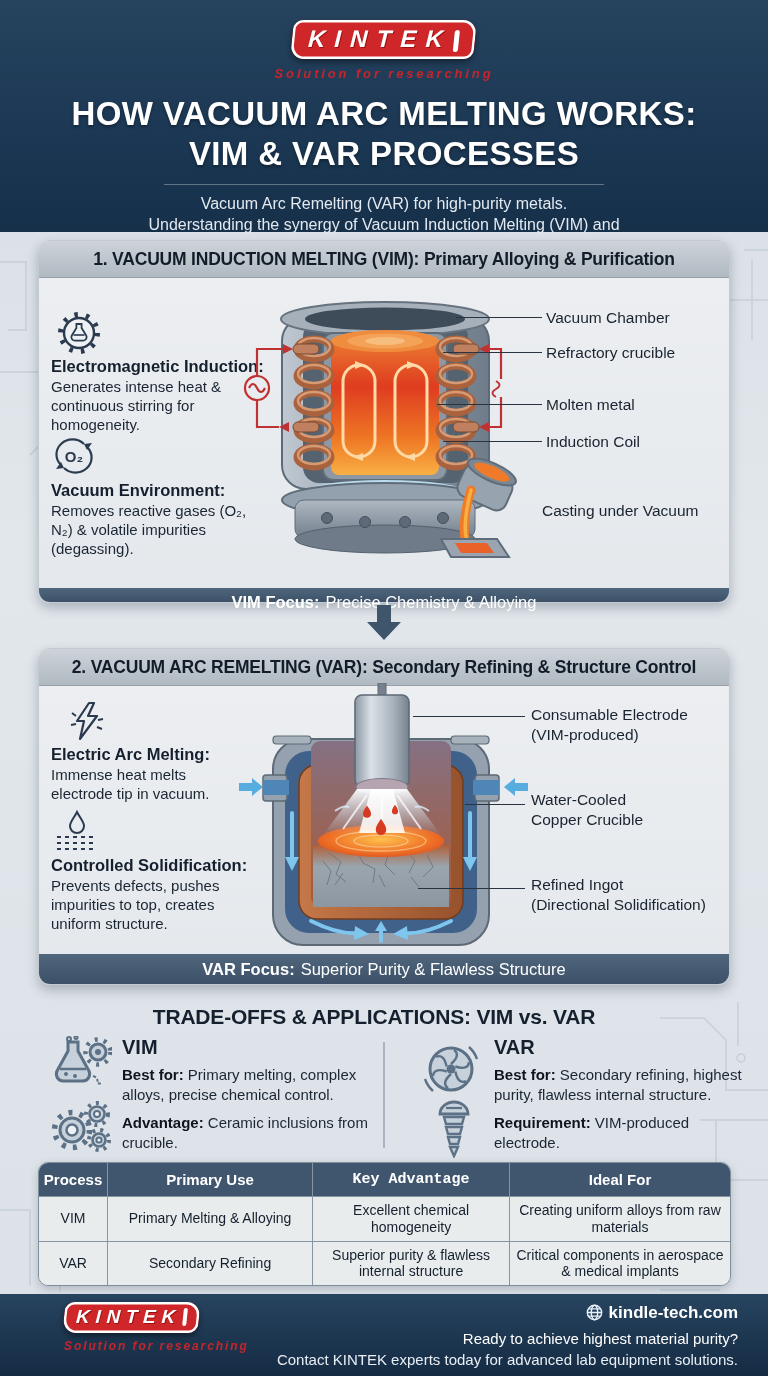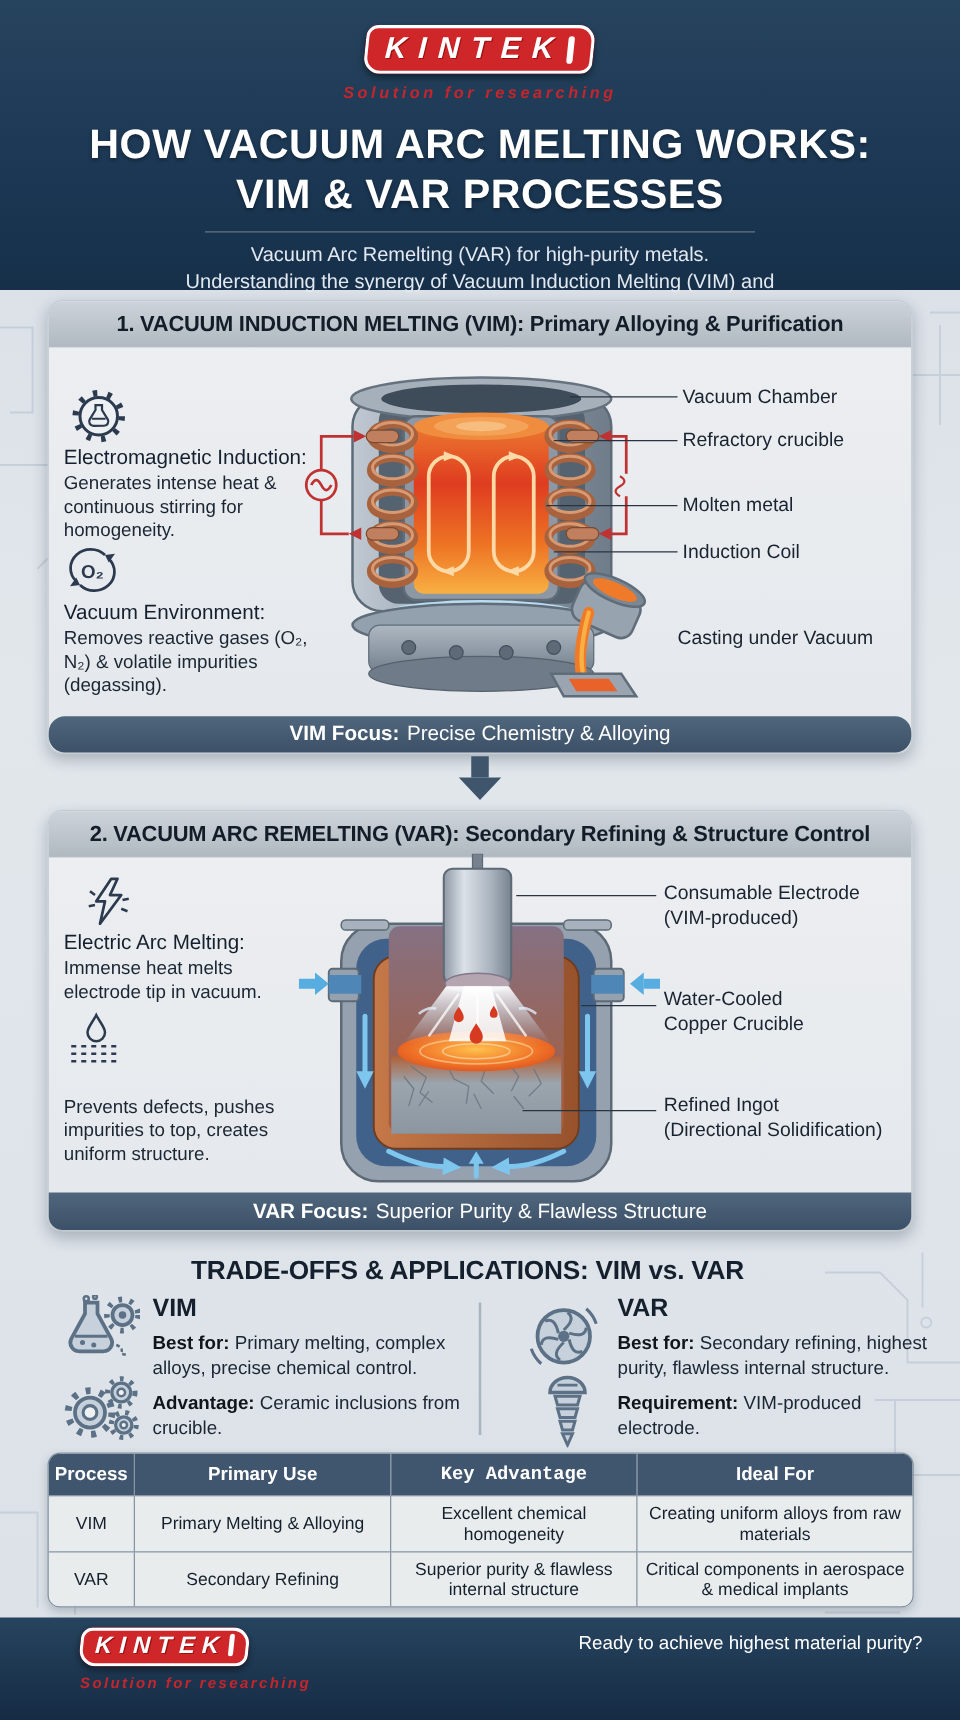--- a/index.html
+++ b/index.html
@@ -37,25 +37,25 @@
     box-shadow:0 5px 12px rgba(25,40,58,.28); }
   .panel-head { height:37px; line-height:37px; text-align:center;
     background:linear-gradient(180deg,#cdd3d9 0%,#b0b9c1 100%);
     border-bottom:1px solid #97a1ab; border-radius:11px 11px 0 0;
     font-size:17.5px; font-weight:bold; color:#121d29; letter-spacing:-.2px; }
   .focus-bar { position:absolute; left:0; right:0; bottom:0; text-align:center; color:#fff;
     background:linear-gradient(180deg,#50667d 0%,#3c5168 100%);
     border-radius:0 0 11px 11px; font-size:16.5px; }
   .focus-bar b { margin-right:6px; }
   #panel-vim { top:240px; height:363px; }
-  #panel-vim .focus-bar { height:29px; line-height:29px;border-radius:13px; }
+  #panel-vim .focus-bar { height:14px; line-height:29px; }
   #panel-var { top:648px; height:337px; }
   #panel-var .focus-bar { height:30px; line-height:30px; }
 
-  .pt-title { position:absolute; font-size:16.5px; font-weight:normal; color:#15202e; line-height:1.2; }
+  .pt-title { position:absolute; font-size:16.5px; font-weight:bold; color:#15202e; line-height:1.2; }
   .pt-text  { position:absolute; font-size:15px; color:#1b2633; line-height:1.26; }
   .dlabel { position:absolute; font-size:15.5px; color:#1a2430; font-weight:500; line-height:1.3; }
   .ptr { position:absolute; height:0; border-top:1.5px solid #2a3440; }
   .icon { position:absolute; }
 
   
   .down-arrow { position:absolute; left:367px; top:605px; width:34px; height:35px; z-index:2; }
   .down-arrow .shaft { position:absolute; left:10px; top:0; width:14px; height:17px; background:#3e556c; }
   .down-arrow .head { position:absolute; left:0; top:17px; width:0; height:0;
     border-left:17px solid transparent; border-right:17px solid transparent; border-top:18px solid #3e556c; }
@@ -306,20 +306,21 @@
     <div class="pt-text" style="left:12px;top:117px;width:192px">Immense heat melts electrode tip in vacuum.</div>
 
     <svg class="icon" style="left:14px;top:160px" width="48" height="44" viewBox="0 0 48 44">
       <path d="M24,3 C27,9 31,13 31,17 A7,7 0 1 1 17,17 C17,13 21,9 24,3 Z" fill="none" stroke="#2b3a4e" stroke-width="2"></path>
       <g stroke="#2b3a4e" stroke-width="2" stroke-dasharray="4 4">
         <path d="M4,28 H44"></path>
           <path d="M4,34 H44"></path>
           <path d="M4,40 H44"></path>
       </g>
     </svg>
+    <div class="pt-title" style="left:12px;top:207px;width:220px">Controlled Solidification:</div>
     <div class="pt-text" style="left:12px;top:228px;width:208px">Prevents defects, pushes impurities to top, creates uniform structure.</div>
 
     <svg class="icon" style="left:200px;top:34px" width="289" height="270" viewBox="0 0 289 270">
       <defs>
         <linearGradient id="var-elec" x1="0" y1="0" x2="1" y2="0">
           <stop offset="0" stop-color="#8d99a5"></stop>
             <stop offset=".3" stop-color="#dbe1e7"></stop>
           <stop offset=".7" stop-color="#a9b3be"></stop>
             <stop offset="1" stop-color="#76828e"></stop>
         </linearGradient>
@@ -541,17 +542,27 @@
   </div>
 
   <div class="footer">
     <div class="logo">
       <div class="logo-box">
         <span class="lt">KINTEK</span><span class="bar"></span>
       </div>
       <div class="logo-tag">Solution for researching</div>
     </div>
     <div class="f-right">
+      <div class="f-site">
+        <svg width="17" height="17" viewBox="-9 -9 18 18">
+          <g stroke="#e8f1fa" stroke-width="1.5" fill="none">
+            <circle r="7.6"></circle>
+              <ellipse rx="3.4" ry="7.6"></ellipse>
+              <path d="M-7.6,0 H7.6 M-6.6,-3.8 H6.6 M-6.6,3.8 H6.6"></path>
+          </g>
+        </svg><span>kindle-tech.com</span>
+      </div>
       <div class="f-bold">Ready to achieve highest material purity?</div>
+      <div class="f-text">Contact KINTEK experts today for advanced lab equipment solutions.</div>
     </div>
   </div>
 
 </div>
 
 </body></html>

